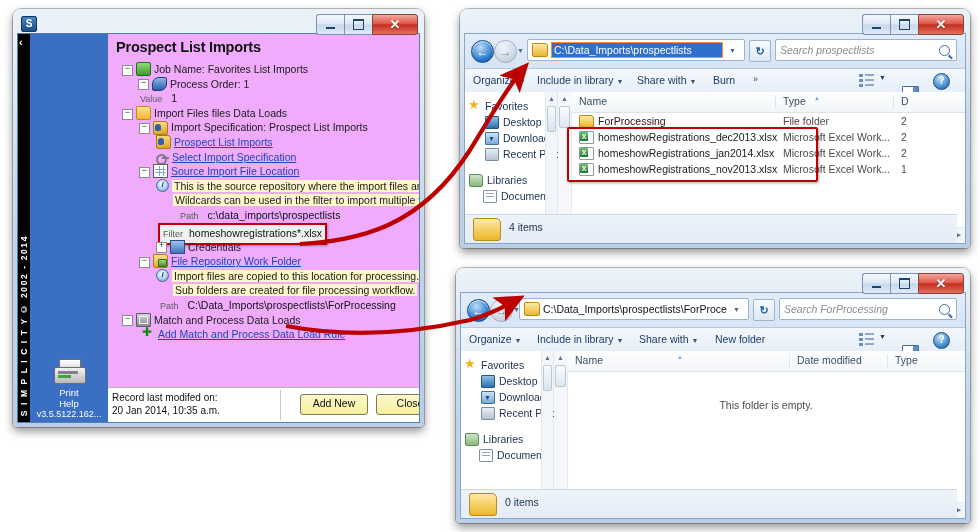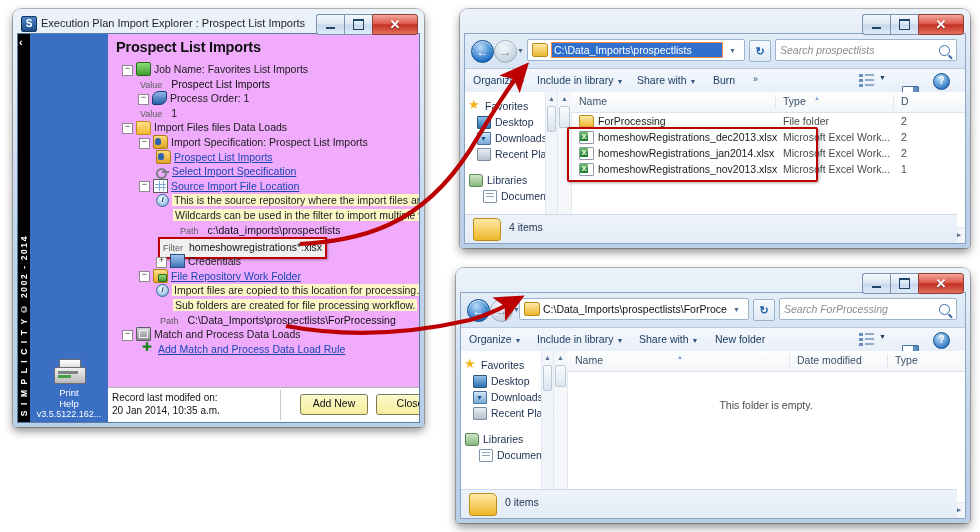--- a/index.html
+++ b/index.html
@@ -189,21 +189,21 @@
      box-shadow:0 5px 0 #6b8fbb, 0 10px 0 #6b8fbb;}
   .viewicon:after{content:"";position:absolute;left:6px;top:1px;width:9px;height:2px;background:#90aac8;
      box-shadow:0 5px 0 #90aac8, 0 10px 0 #90aac8;}
   .paneicon{width:15px;height:13px;border:1.5px solid #3f6e9e;border-radius:1px;background:#fff;position:relative;}
   .paneicon:after{content:"";position:absolute;right:0;top:0;bottom:0;width:5px;background:#5d8fc4;}
   .helpicon{width:15px;height:15px;border-radius:50%;background:radial-gradient(circle at 40% 30%,#bfe0f7,#2f79c4 75%,#18538f);
      border:1px solid #17508c;color:#fff;font-size:10px;font-weight:bold;text-align:center;line-height:14px;}
 
   .ex-content{position:absolute;left:0;right:0;top:58px;bottom:0;display:flex;}
   .navpane{width:92px;flex:none;background:#fff;border-right:1px solid #dfe7ef;position:relative;font-size:10.5px;color:#1b3050;padding-top:6px;}
-  .npitem{height:16px;line-height:16px;padding-left:12px;white-space:nowrap;}
+  .npitem{height:16px;line-height:16px;padding-left:20px;white-space:nowrap;}
   .npitem.head{padding-left:4px;font-weight:normal;}
   .npic{display:inline-block;width:12px;height:11px;vertical-align:middle;margin-right:4px;position:relative;top:-1px;}
   .npic.star{background:transparent;}
   .npic.star:before{content:"\2605";position:absolute;left:-1px;top:-3px;font-size:13px;color:#f2b21c;line-height:13px;}
   .npic.desk{background:linear-gradient(180deg,#8fc2ea,#2d6fae);border:1px solid #25547f;border-radius:1px;}
   .npic.dl{background:linear-gradient(180deg,#cfe4f7,#7aa9d6);border:1px solid #456f9c;border-radius:1px;}
   .npic.dl:after{content:"\25BC";position:absolute;left:2px;top:-2px;font-size:7px;color:#15508f;}
   .npic.recent{background:linear-gradient(180deg,#e9eef4,#b4c2d2);border:1px solid #7b8c9e;border-radius:1px;}
   .npic.lib{background:linear-gradient(180deg,#cfe6c8,#89b77f);border:1px solid #5d8a55;border-radius:1px 3px 2px 2px;}
   .npic.doc{background:#fff;border:1px solid #7f93a8;border-radius:1px;}
@@ -256,21 +256,20 @@
   #annotations{position:absolute;inset:0;pointer-events:none;}
 </style>
 </head>
 <body>
 
 <div class="win" id="app-window">
   <div class="win-glass"></div>
 
   <div class="app-title">
     <span class="app-logo">S</span>
-    <span>Execution Plan Import Explorer : Prospect List Imports</span>
   </div>
   <div class="wbtns">
     <div class="wbtn">
         <i class="glyph-min"></i>
       </div>
     <div class="wbtn">
         <i class="glyph-max"></i>
       </div>
     <div class="wbtn close">✕</div>
   </div>
@@ -294,24 +293,20 @@
       <div class="plabel ver">v3.5.5122.162...</div>
     </div>
 
     <div class="app-main">
       <div class="app-head">Prospect List Imports</div>
 
       <div class="tree">
 
         <div class="tr" style="padding-left:14px">
           <span class="exp">−</span><span class="ic job"></span><span>Job Name:  Favorites List Imports</span>
-        </div>
-        <div class="tr" style="padding-left:32px">
-          <span class="kv" style="font-size:9px">Value</span>
-          <span class="kvv" style="margin-left:6px">Prospect List Imports</span>
         </div>
 
         <div class="tr" style="padding-left:30px">
           <span class="exp">−</span><span class="ic proc"></span><span>Process Order:  1</span>
         </div>
         <div class="tr" style="padding-left:32px">
           <span class="kv" style="font-size:9px">Value</span>
           <span class="kvv" style="margin-left:6px">1</span>
         </div>
 

